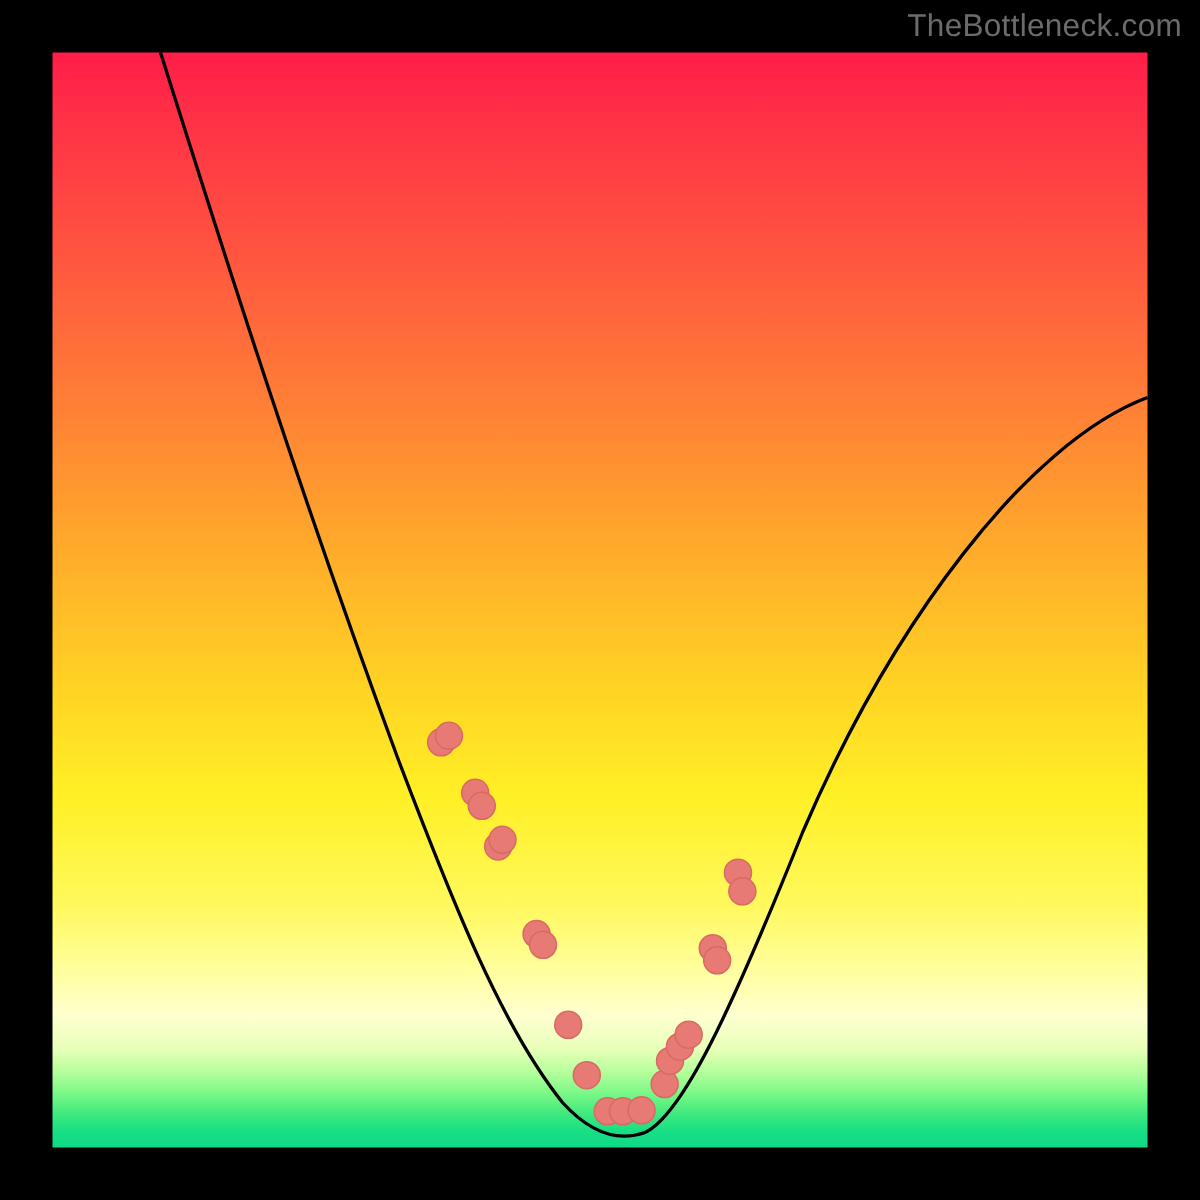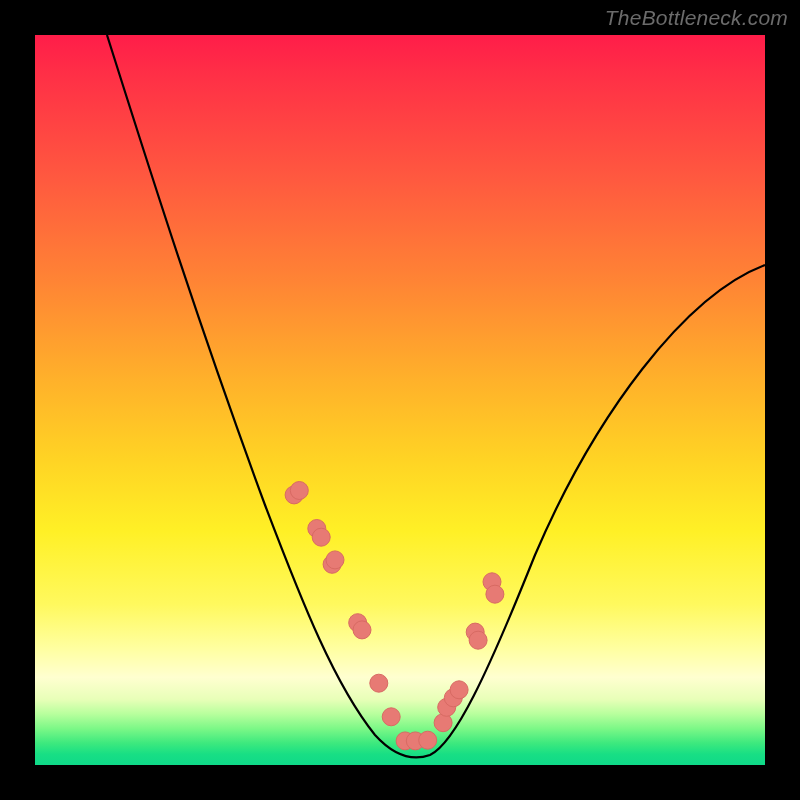--- a/index.html
+++ b/index.html
@@ -48,21 +48,20 @@
   }
   .watermark {
     position: absolute;
     top: 6px;
     right: 12px;
     color: #6b6b6b;
     font-size: 21px;
     font-weight: 400;
     letter-spacing: 0.2px;
     user-select: none;
-    font-style: italic;
   }
   svg.curve {
     position: absolute;
     left: 0;
     top: 0;
     width: 730px;
     height: 730px;
     overflow: visible;
   }
 </style>

